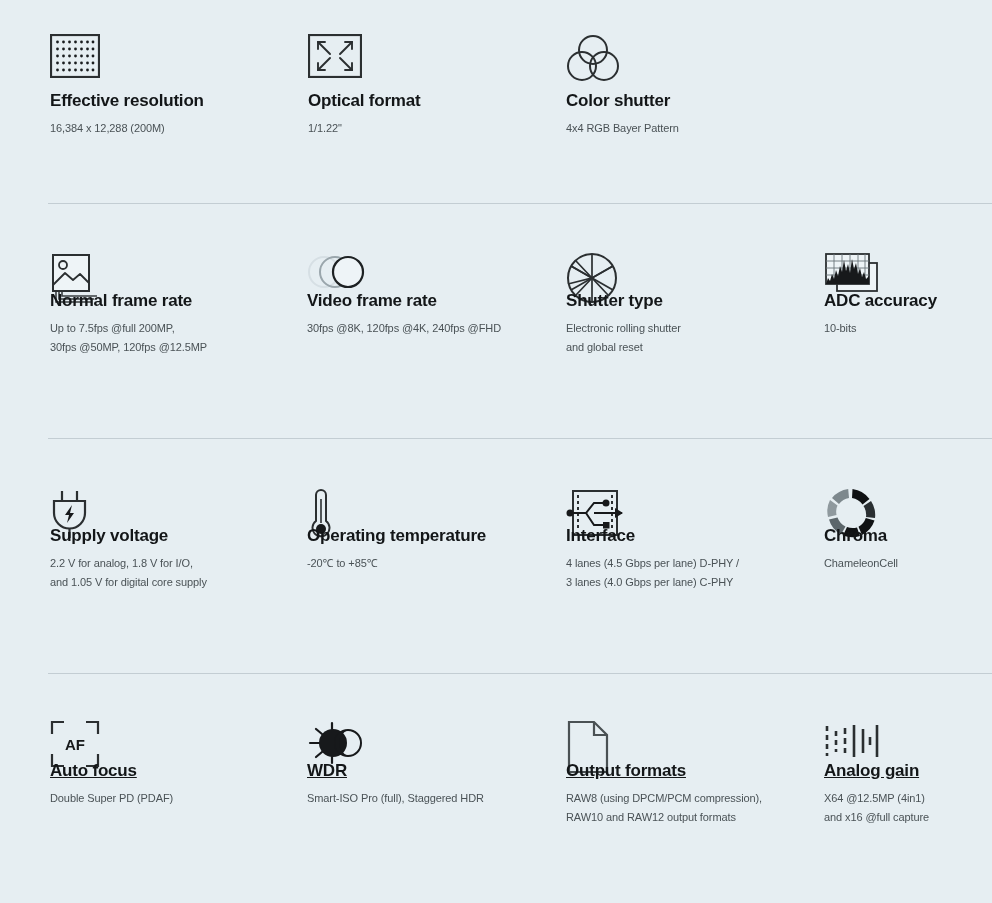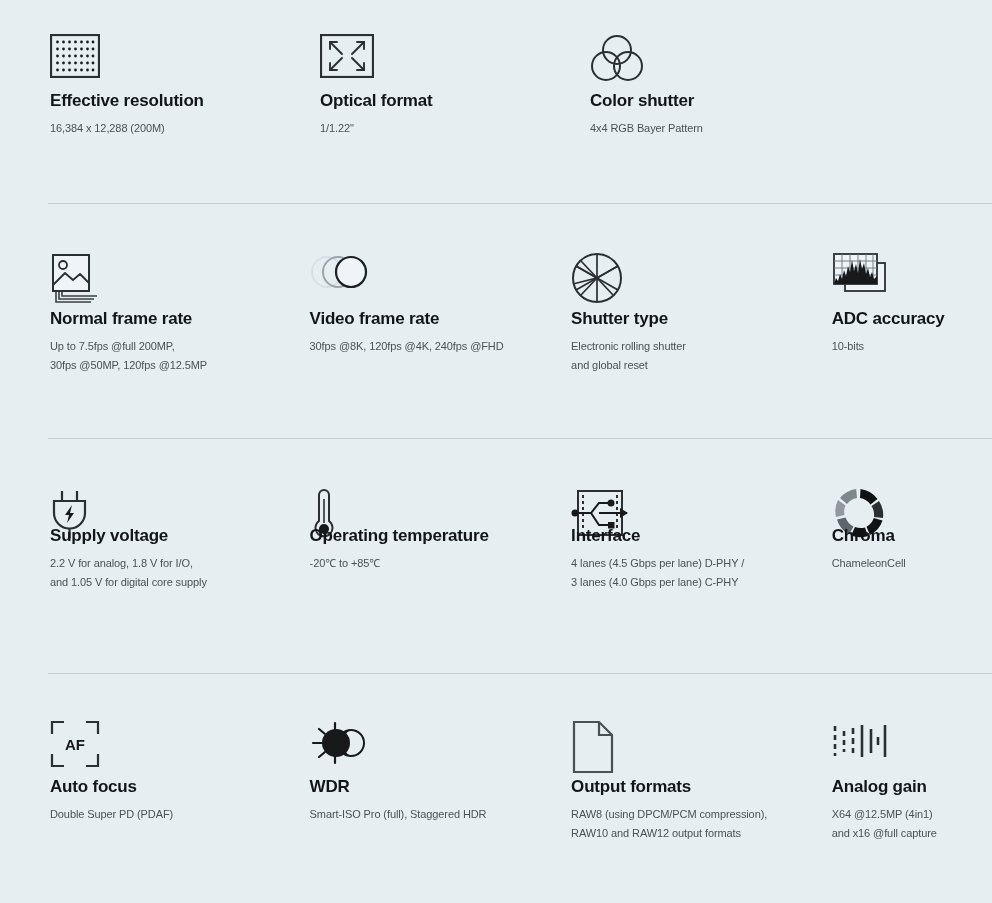--- a/index.html
+++ b/index.html
@@ -19,21 +19,20 @@
     box-sizing: border-box;
     padding: 0;
   }
   .spec-row {
     display: flex;
     position: relative;
   }
   .spec-row .row-inner {
     display: flex;
     width: 100%;
-    gap: 12px;
   }
   .spec-row.r1 { height: 204px; }
   .spec-row.r2 { height: 235px; }
   .spec-row.r3 { height: 235px; }
   .spec-row.r4 { height: 229px; }
 
   .divider {
     position: absolute;
     left: 48px;
     right: 0;
@@ -65,23 +64,23 @@
 
   .spec-title {
     font-size: 17px;
     font-weight: bold;
     letter-spacing: -0.2px;
     color: #131618;
     margin: 0;
     line-height: 22px;
   }
   .r1 .spec-title { margin-top: 18px; }
-  .r2 .spec-title { margin-top: 18px; }
+  .r2 .spec-title { }
   .r3 .spec-title { }
-  .r4 .spec-title { margin-top: 18px; }
+  .r4 .spec-title { margin-top: 2px; text-decoration: underline; }
 
   .spec-desc {
     font-size: 11px;
     color: #4a5256;
     line-height: 19px;
     margin-top: 7px;
     white-space: pre-line;
     letter-spacing: -0.1px;
   }
 

